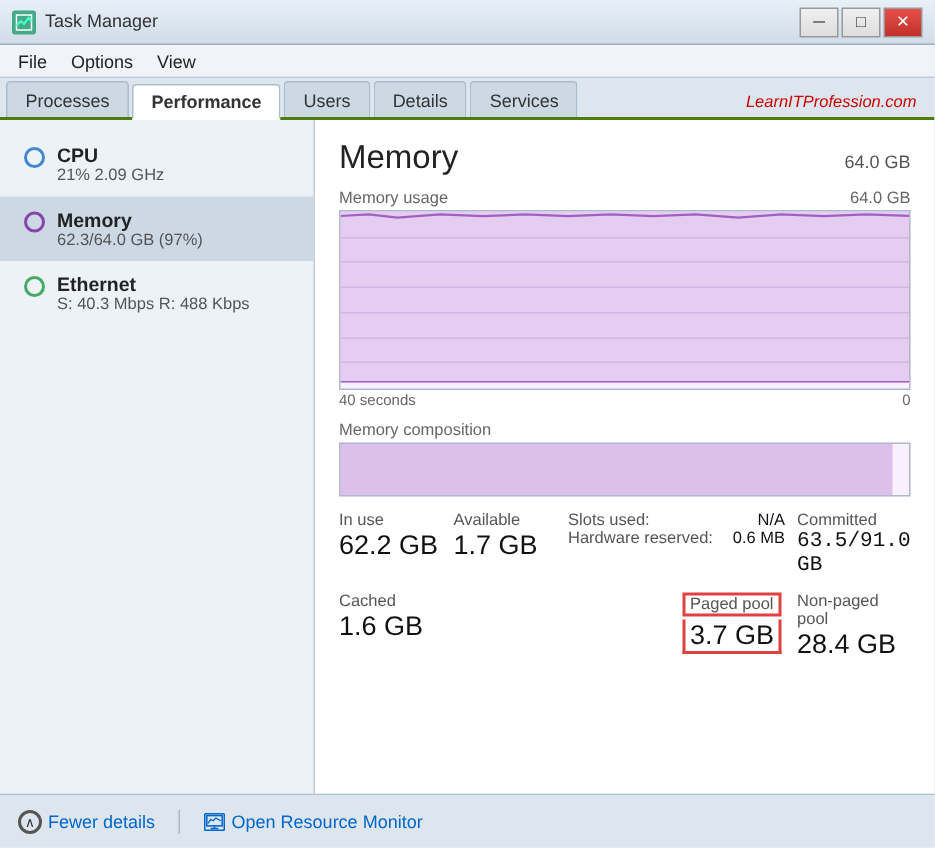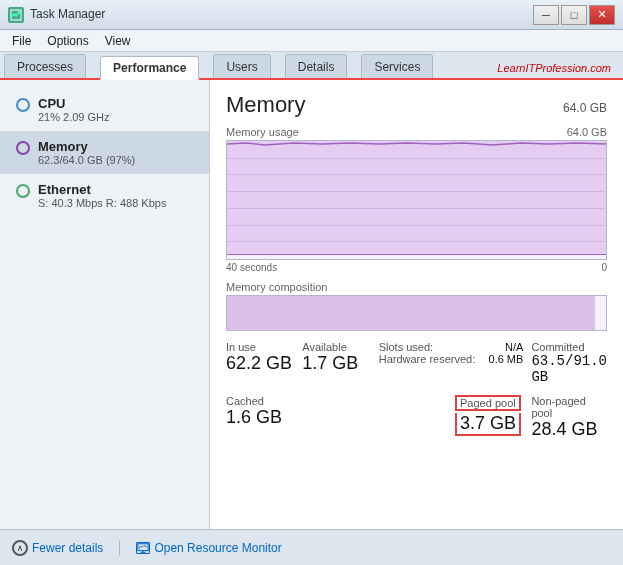--- a/index.html
+++ b/index.html
@@ -72,22 +72,22 @@
       cursor: pointer;
     }
 
     
     .tabs-bar {
       background: #dde6ee;
       display: flex;
       align-items: flex-end;
       height: 28px;
       padding: 0 4px;
-      border-bottom: 2px solid #ef4444;
-      gap: 14px;
+      border-bottom: 2px solid #4d7c0f;
+      gap: 2px;
     }
     .tab {
       padding: 4px 12px;
       font-size: 12px;
       color: #333;
       cursor: pointer;
       border: 1px solid #aabbcc;
       border-bottom: none;
       background: #ccd8e4;
       border-radius: 3px 3px 0 0;

